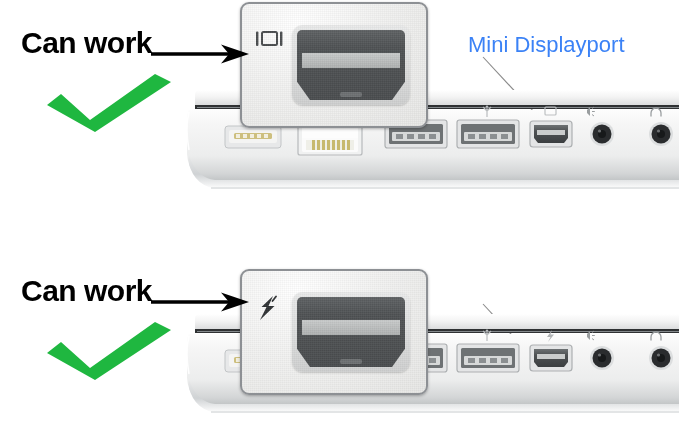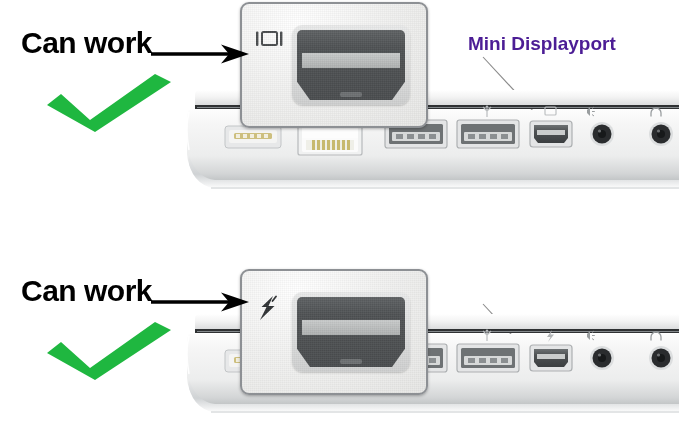--- a/index.html
+++ b/index.html
@@ -149,23 +149,23 @@
     top: 0;
     width: 679px;
     height: 224px;
     pointer-events: none;
   }
 
   
   .port-label {
     position: absolute;
     font-family: "Liberation Sans", sans-serif;
-    font-size: 19px;
-    font-weight: 700;
-    color: #4c1d95;
+    font-size: 22px;
+    font-weight: 400;
+    color: #3b82f6;
     white-space: nowrap;
     line-height: 1;
   }
   #label-top { left: 455px; top: 34px; }
   .panel .port-label { top: 34px; }
 </style>
 </head>
 <body>
 
 <div id="stage">

